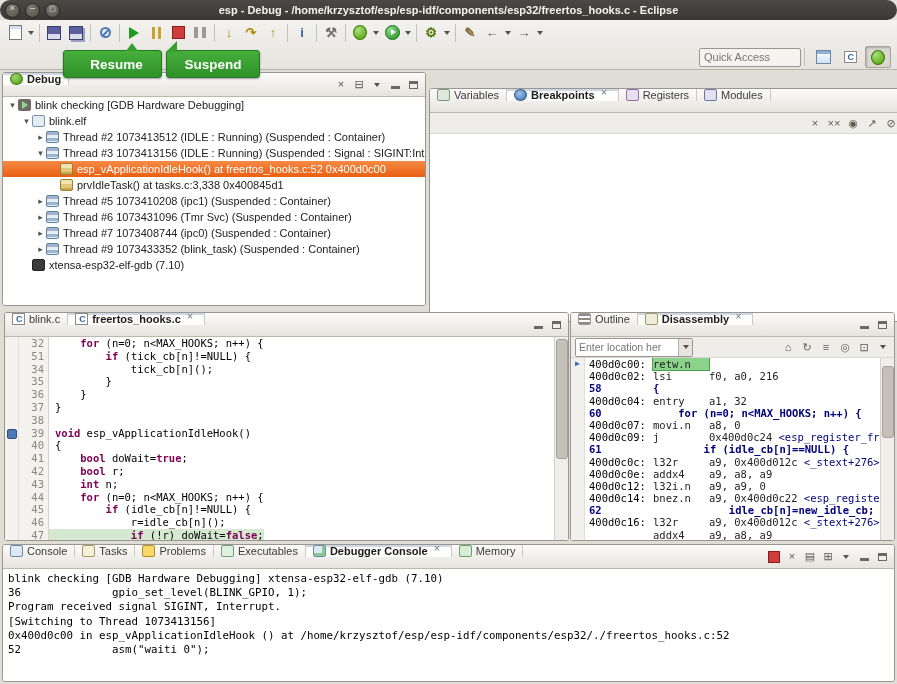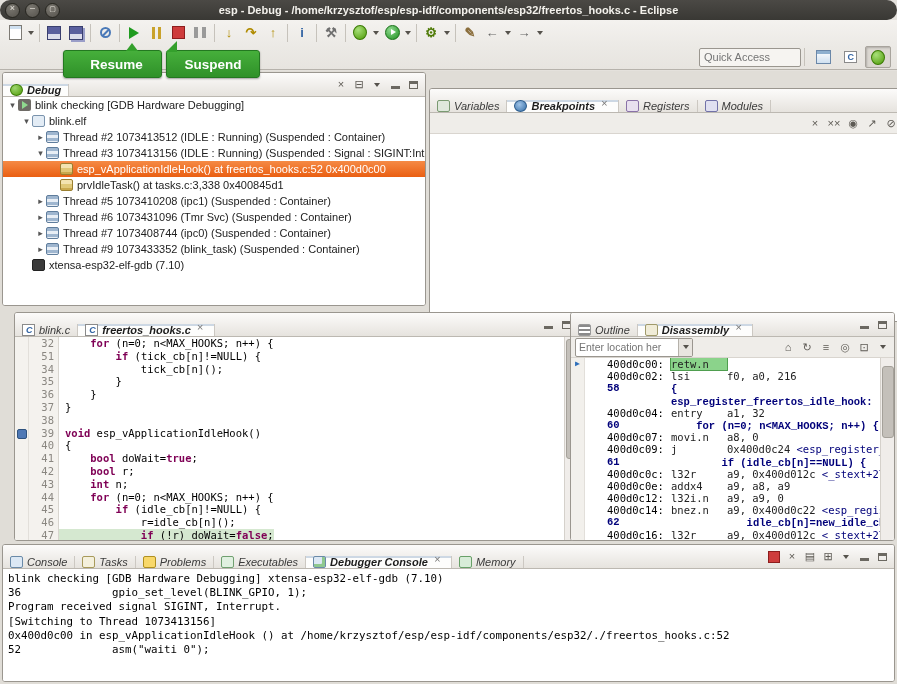--- a/index.html
+++ b/index.html
@@ -37,21 +37,21 @@
   .persp-btn.pressed{background:#dbd7d1;border:1px solid #a8a49d;box-shadow:inset 1px 1px 2px rgba(0,0,0,.2);}
   .i-grid{width:13px;height:12px;background:linear-gradient(#fff,#cfe0f0);border:1px solid #6a87a8;box-shadow:inset 0 3px 0 #8fb0cf;}
   
   .callout{position:absolute;top:50px;height:26px;background:linear-gradient(#46af3b,#2f9129);border:1px solid #237820;border-radius:3px;color:#fff;font-weight:bold;font-size:13.5px;display:flex;align-items:center;justify-content:center;z-index:40;box-shadow:0 1px 2px rgba(0,0,0,.35);}
   .co-tri{position:absolute;top:43px;width:0;height:0;z-index:41;}
   .co-tri.up{border-left:6px solid transparent;border-right:6px solid transparent;border-bottom:8px solid #34a02c;}
   .co-tri.upleft{border-right:11px solid #34a02c;border-top:11px solid transparent;}
   
   .panel{position:absolute;background:#fff;border:1px solid #9a968f;border-radius:3px;box-sizing:border-box;overflow:hidden;}
   .phead{height:23px;background:linear-gradient(#fcfbfa,#e6e3de);border-bottom:1px solid #bcb8b1;display:flex;align-items:stretch;}
-  .tabs{display:flex;align-items:flex-end;min-width:0;font-style:italic;}
+  .tabs{display:flex;align-items:flex-start;min-width:0;}
   .tab{display:flex;align-items:center;gap:4px;padding:0 7px;border-right:1px solid #ccc8c2;color:#3b3b3b;white-space:nowrap;}
   .tab.sel{background:#fdfdfc;font-weight:bold;color:#1c1c1c;box-shadow:inset 0 2px 0 #cdd8e4;}
   .tclose{width:10px;height:10px;position:relative;margin-left:2px;}
   .tclose::after{content:"×";position:absolute;left:0;top:-4px;font-size:11px;font-weight:normal;color:#777;}
   .phead-actions{margin-left:auto;display:flex;align-items:center;gap:4px;padding:0 5px;flex:0 0 auto;}
   .hicon{min-width:14px;height:16px;display:flex;align-items:center;justify-content:center;color:#5d5a54;font-size:11px;}
   .hicon .g-glyph{font-size:11px;line-height:1;color:#5d5a54;}
   .g-min{width:9px;height:3px;background:#6b6861;margin-top:6px;}
   .g-max{width:9px;height:8px;border:1px solid #6b6861;border-top:3px solid #6b6861;box-sizing:border-box;}
   .g-stopred{width:10px;height:10px;background:#ce3c3c;border:1px solid #8d1d1d;}
@@ -91,22 +91,22 @@
   .mk{position:absolute;left:2px;top:2px;width:8px;height:8px;background:#4e78b5;border:1px solid #2e527e;border-radius:2px;}
   .ed-num{width:25px;background:#f4f2ee;color:#8a8781;text-align:right;padding-right:4px;border-right:1px solid #d8d5cf;flex:0 0 auto;}
   .ed-code{padding-left:6px;color:#000;}
   .eline.hl .ed-code{background:#d5e8d0;}
   .kw{color:#7f0055;font-weight:bold;}
   .vscroll{position:absolute;top:0;right:0;bottom:0;width:13px;background:#f0edea;border-left:1px solid #d5d1cb;}
   .vthumb{position:absolute;left:1px;width:10px;background:#c4c0ba;border:1px solid #a5a19a;border-radius:3px;}
   
   .drow{display:flex;height:12.2px;line-height:12.2px;font-family:"DejaVu Sans Mono",monospace;font-size:10.5px;white-space:pre;}
   .d-margin{width:13px;background:#f2f0ec;border-right:1px solid #e2dfda;color:#2e6fba;font-size:8px;display:flex;align-items:center;justify-content:center;flex:0 0 auto;}
-  .d-addr{width:64px;padding-left:4px;flex:0 0 auto;color:#000;margin-left:18px;}
-  .d-src{color:#00007a;font-weight:bold;font-family:Liberation Mono, monospace;}
+  .d-addr{width:64px;padding-left:4px;flex:0 0 auto;color:#000;}
+  .d-src{color:#00007a;font-weight:bold;}
   .d-mn{display:inline-block;min-width:56px;}
   .d-mn.cur{background:#8bd38b;outline:1px solid #4f9e4f;}
   .d-sym{color:#00007a;}
   .combo{display:flex;align-items:center;height:17px;border:1px solid #9a968f;border-radius:2px;background:#fff;margin-right:6px;}
   .combo input{border:0;outline:none;width:96px;height:15px;font:10.5px "Liberation Sans",sans-serif;color:#777;padding:0 3px;background:transparent;}
   .combo .cbtn{width:13px;height:17px;background:#e8e5e0;border-left:1px solid #b5b1aa;display:flex;align-items:center;justify-content:center;}
   
   .con-line{font-family:"DejaVu Sans Mono",monospace;font-size:10.8px;line-height:14.2px;white-space:pre;color:#000;}
   .workbench{position:absolute;left:0;top:71px;width:897px;height:613px;background:#e0ddd7;}
 </style>
@@ -374,21 +374,21 @@
           <span class="g-glyph">⊡</span>
         </span>
         <span class="hicon">
           <span class="g-menu"></span>
         </span>
       </span>
   </div>
   <div class="pbody" style="height:189px;"></div>
 </div>
 
-<div class="panel" style="left:14px;top:312px;width:565px;height:229px;">
+<div class="panel" style="left:4px;top:312px;width:565px;height:229px;">
   <div class="phead">
     <div class="tabs" id="ed-tabs">
         <span class="tab">
           <span class="ti ti-cfile"></span>
           <span>blink.c</span>
         </span>
         <span class="tab sel">
           <span class="ti ti-cfile"></span>
           <span>freertos_hooks.c</span>
           <span class="tclose"></span>
@@ -476,21 +476,20 @@
         <span class="hicon">
           <span class="g-menu"></span>
         </span>
       </span>
   </div>
   <div class="pbody" style="height:183px;">
     <div id="dis-lines" style="position:absolute;left:0;top:0;right:13px;bottom:0;">
         <div class="drow"><span class="d-margin">▶</span><span class="d-addr">400d0c00:</span><span class="d-body"><span class="d-mn cur">retw.n</span><span></span></span></div>
         <div class="drow"><span class="d-margin"></span><span class="d-addr">400d0c02:</span><span class="d-body"><span class="d-mn">lsi</span><span>f0, a0, 216</span></span></div>
         <div class="drow"><span class="d-margin"></span><span class="d-addr d-src">58</span><span class="d-body"><span class="d-src">{</span></span></div>
-        <div class="drow"><span class="d-margin"></span><span class="d-addr"></span><span class="d-body"><span class="d-src">esp_register_freertos_idle_hook:</span></span></div>
         <div class="drow"><span class="d-margin"></span><span class="d-addr">400d0c04:</span><span class="d-body"><span class="d-mn">entry</span><span>a1, 32</span></span></div>
         <div class="drow"><span class="d-margin"></span><span class="d-addr d-src">60</span><span class="d-body"><span class="d-src">    for (n=0; n&lt;MAX_HOOKS; n++) {</span></span></div>
         <div class="drow"><span class="d-margin"></span><span class="d-addr">400d0c07:</span><span class="d-body"><span class="d-mn">movi.n</span><span>a8, 0</span></span></div>
         <div class="drow"><span class="d-margin"></span><span class="d-addr">400d0c09:</span><span class="d-body"><span class="d-mn">j</span><span>0x400d0c24 </span><span class="d-sym">&lt;esp_register_free</span></span></div>
         <div class="drow"><span class="d-margin"></span><span class="d-addr d-src">61</span><span class="d-body"><span class="d-src">        if (idle_cb[n]==NULL) {</span></span></div>
         <div class="drow"><span class="d-margin"></span><span class="d-addr">400d0c0c:</span><span class="d-body"><span class="d-mn">l32r</span><span>a9, 0x400d012c </span><span class="d-sym">&lt;_stext+276&gt;</span></span></div>
         <div class="drow"><span class="d-margin"></span><span class="d-addr">400d0c0e:</span><span class="d-body"><span class="d-mn">addx4</span><span>a9, a8, a9</span></span></div>
         <div class="drow"><span class="d-margin"></span><span class="d-addr">400d0c12:</span><span class="d-body"><span class="d-mn">l32i.n</span><span>a9, a9, 0</span></span></div>
         <div class="drow"><span class="d-margin"></span><span class="d-addr">400d0c14:</span><span class="d-body"><span class="d-mn">bnez.n</span><span>a9, 0x400d0c22 </span><span class="d-sym">&lt;esp_register_</span></span></div>
         <div class="drow"><span class="d-margin"></span><span class="d-addr d-src">62</span><span class="d-body"><span class="d-src">            idle_cb[n]=new_idle_cb;</span></span></div>

